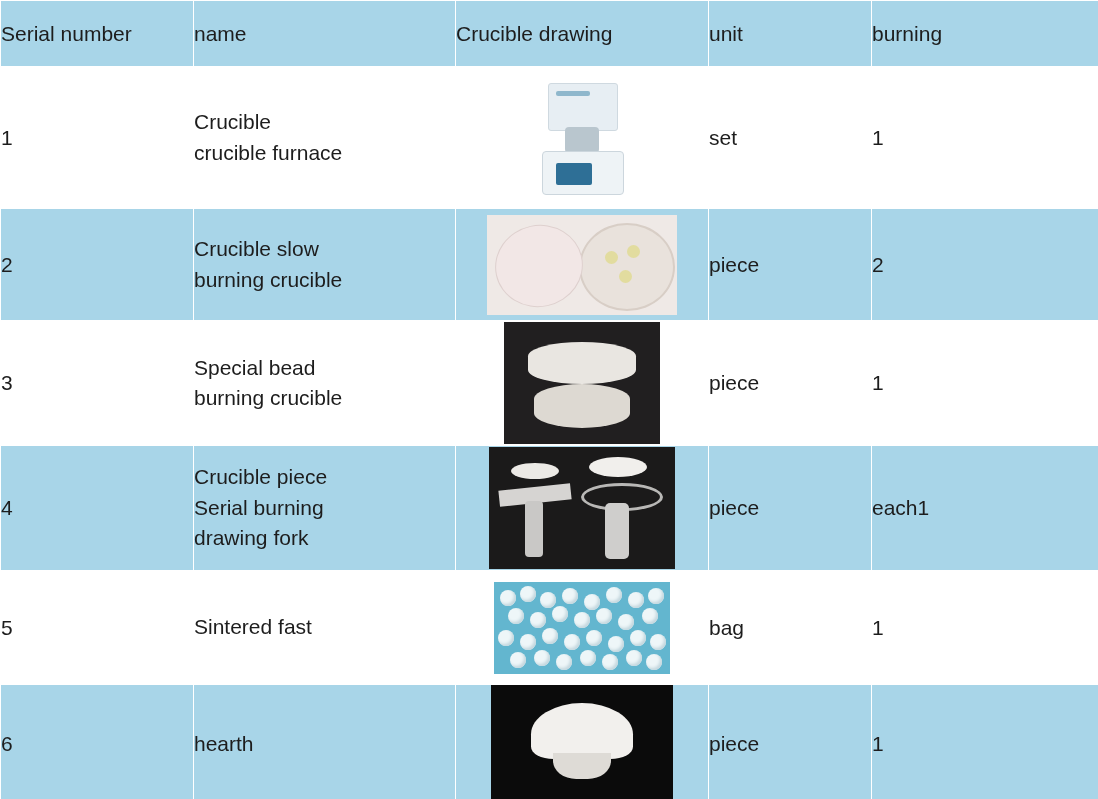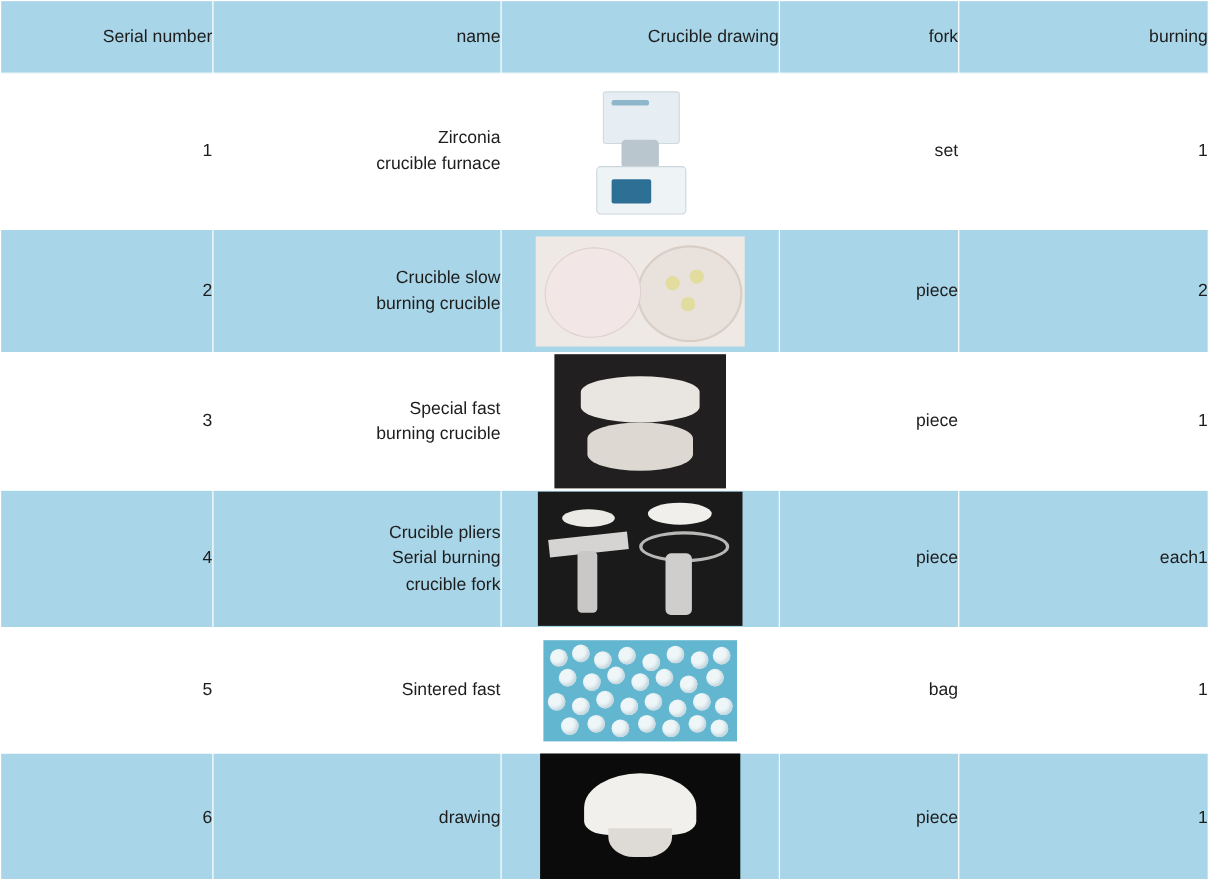--- a/index.html
+++ b/index.html
@@ -21,23 +21,23 @@
   }
   table.spec-table col.c-serial { width: 193px; }
   table.spec-table col.c-name   { width: 262px; }
   table.spec-table col.c-draw   { width: 253px; }
   table.spec-table col.c-unit   { width: 163px; }
   table.spec-table col.c-qty    { width: 227px; }
 
   table.spec-table th,
   table.spec-table td {
     border: 1px solid #ffffff;
-    text-align: right;
+    text-align: left;
     vertical-align: middle;
-    font-size: 16px;
+    font-size: 21px;
     font-weight: normal;
     color: #1d1d1d;
     padding: 0;
   }
   thead th {
     background: #a8d5e8;
     height: 65px;
     font-size: 19px;
   }
   tr.row-odd td {
@@ -202,30 +202,30 @@
     <col class="c-name">
     <col class="c-draw">
     <col class="c-unit">
     <col class="c-qty">
   </colgroup>
   <thead>
     <tr>
       <th>Serial number</th>
       <th>name</th>
       <th>Crucible drawing</th>
-      <th>fork</th>
+      <th>unit</th>
       <th>burning</th>
     </tr>
   </thead>
   <tbody>
 
     <tr class="row-odd" style="height:142px;">
       <td>1</td>
       <td class="name-cell">
-        <div>Zirconia</div>
+        <div>Crucible</div>
         <div>crucible furnace</div>
       </td>
       <td class="draw-cell">
         <div class="draw-wrap">
           <span class="pic pic-furnace">
             <span class="body"></span>
               <span class="logo"></span>
             <span class="chamber"></span>
               <span class="base"></span>
               <span class="screen"></span>
@@ -253,41 +253,41 @@
           </span>
         </div>
       </td>
       <td>piece</td>
       <td>2</td>
     </tr>
 
     <tr class="row-odd" style="height:125px;">
       <td>3</td>
       <td class="name-cell">
-        <div>Special fast</div>
+        <div>Special bead</div>
         <div>burning crucible</div>
       </td>
       <td class="draw-cell">
         <div class="draw-wrap">
           <span class="pic pic-crucible-fast">
             <span class="top"></span>
               <span class="bot"></span>
           </span>
         </div>
       </td>
       <td>piece</td>
       <td>1</td>
     </tr>
 
     <tr class="row-even" style="height:125px;">
       <td>4</td>
       <td class="name-cell">
-        <div>Crucible pliers</div>
+        <div>Crucible piece</div>
         <div>Serial burning</div>
-        <div>crucible fork</div>
+        <div>drawing fork</div>
       </td>
       <td class="draw-cell">
         <div class="draw-wrap">
           <span class="pic pic-tools">
             <span class="cup-a"></span>
               <span class="plate-a"></span>
               <span class="handle-a"></span>
             <span class="cup-b"></span>
               <span class="ring-b"></span>
               <span class="handle-b"></span>
@@ -339,21 +339,21 @@
           </span>
         </div>
       </td>
       <td>bag</td>
       <td>1</td>
     </tr>
 
     <tr class="row-even" style="height:118px;">
       <td>6</td>
       <td class="name-cell">
-        <div>drawing</div>
+        <div>hearth</div>
       </td>
       <td class="draw-cell">
         <div class="draw-wrap">
           <span class="pic pic-hearth">
             <span class="cap"></span>
               <span class="foot"></span>
           </span>
         </div>
       </td>
       <td>piece</td>

